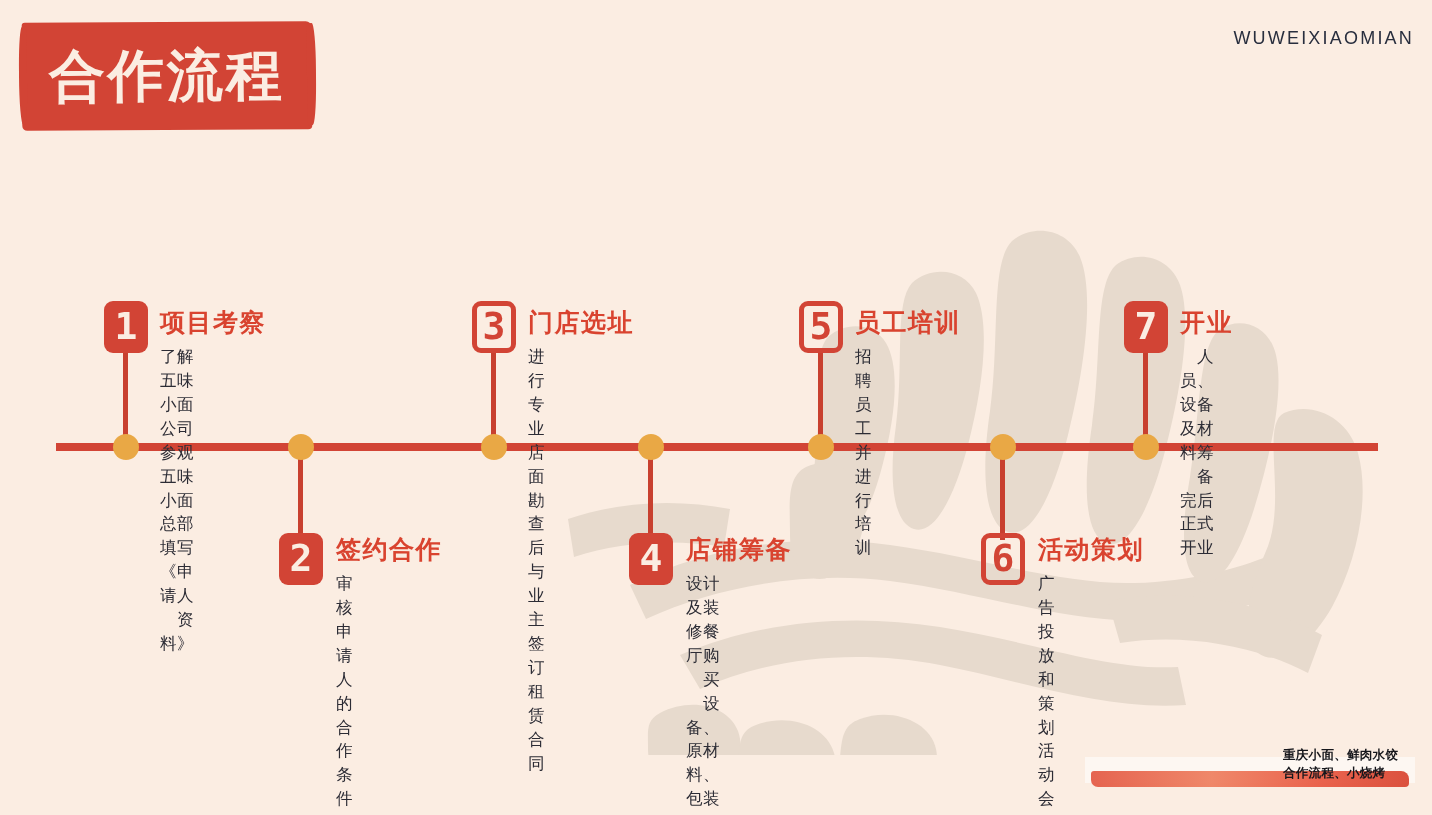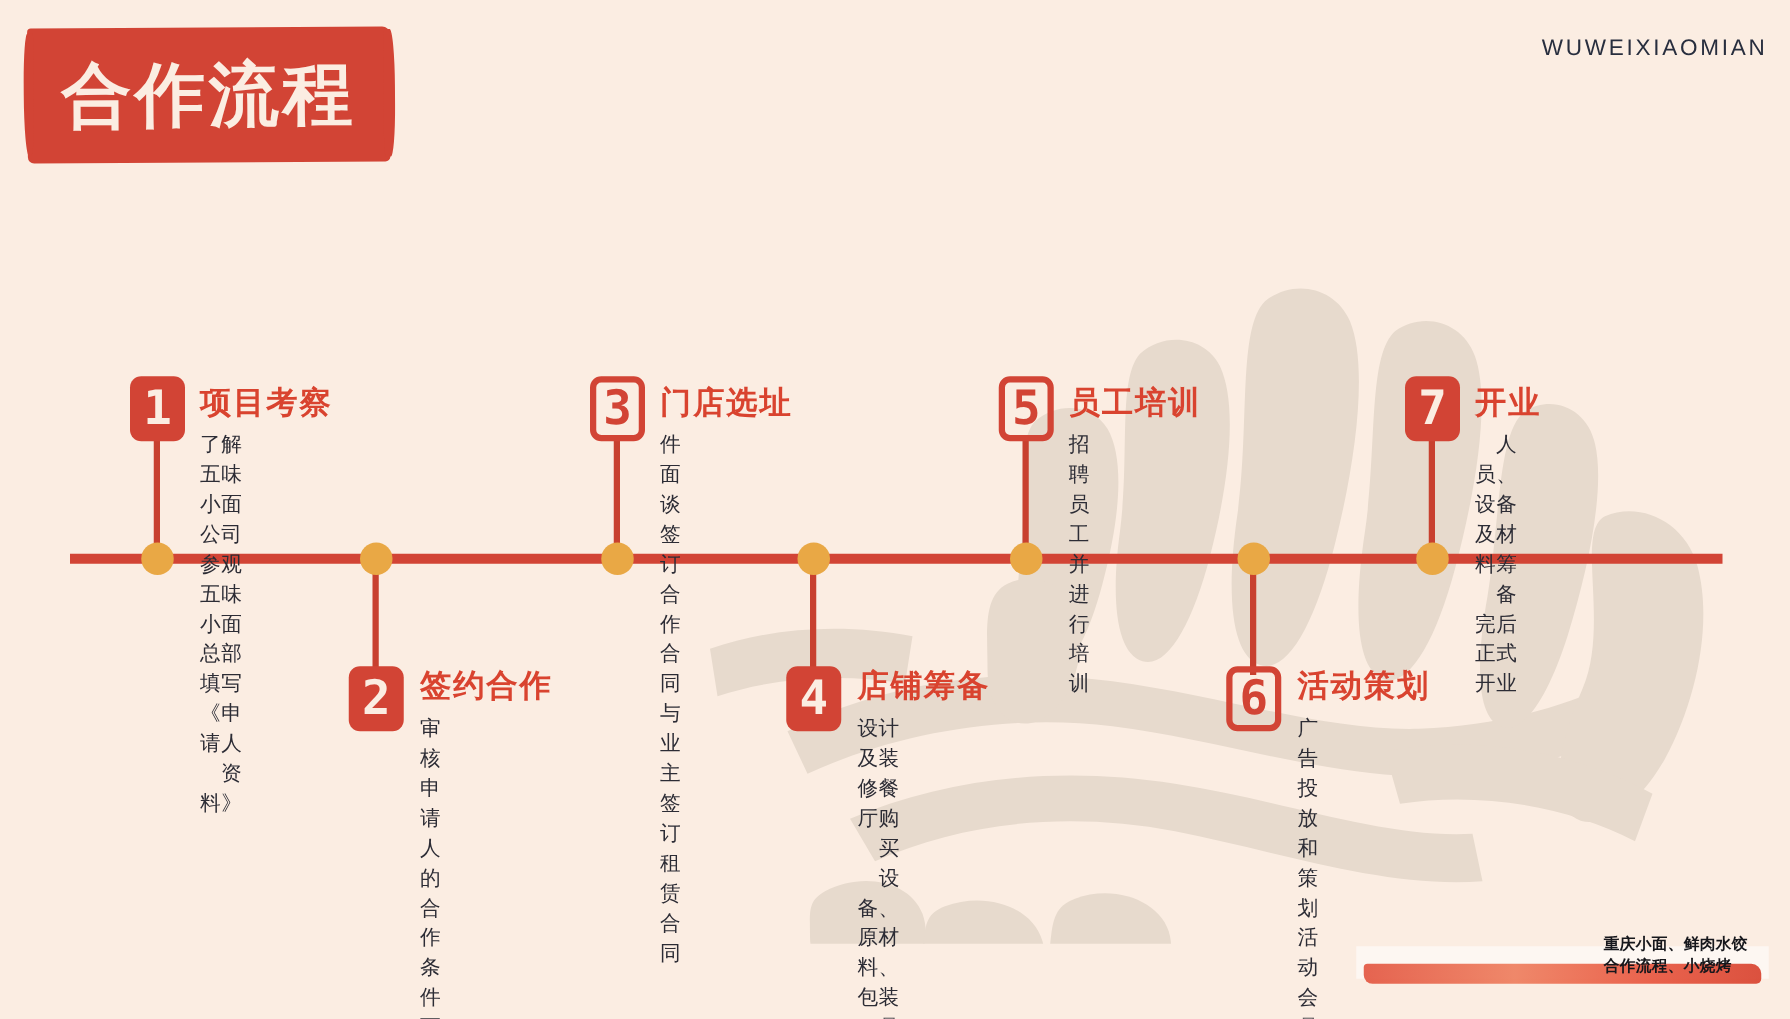--- a/index.html
+++ b/index.html
@@ -278,21 +278,21 @@
 件面谈签订合作合同</div>
   </div>
 
   <div class="node">
     <div class="dot" style="left:481px; top:434px;"></div>
     <div class="stem" style="left:491px; top:350px; height:95px;"></div>
     <div class="badge outline" style="left:472px; top:301px;">
       <span class="badge-num">3</span>
     </div>
     <div class="step-title" style="left:528px; top:310px;">门店选址</div>
-    <div class="step-desc" style="left:528px; top:345px;">件面谈签订合作合同
+    <div class="step-desc" style="left:528px; top:345px;">进行专业店面勘查后
 与业主签订租赁合同</div>
   </div>
 
   <div class="node">
     <div class="dot" style="left:638px; top:434px;"></div>
     <div class="stem" style="left:648px; top:447px; height:93px;"></div>
     <div class="badge filled" style="left:629px; top:533px;">
       <span class="badge-num">4</span>
     </div>
     <div class="step-title" style="left:686px; top:537px;">店铺筹备</div>

